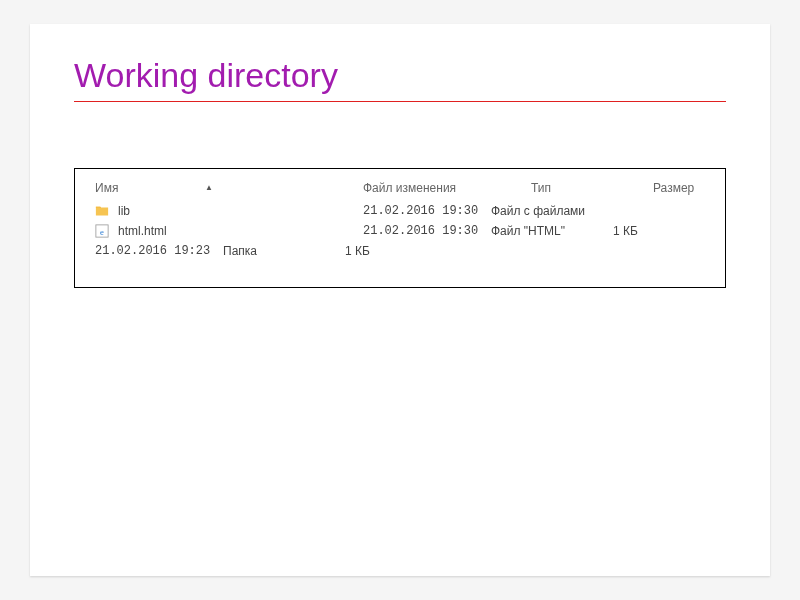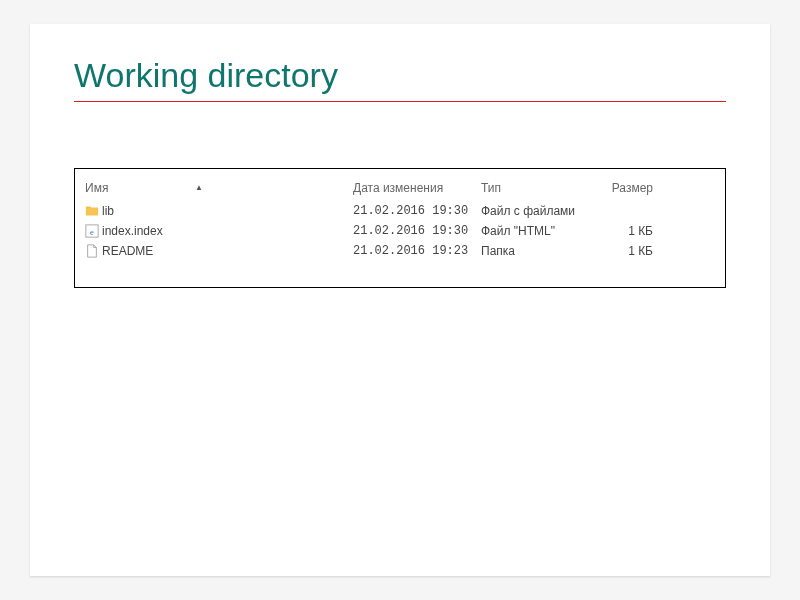--- a/index.html
+++ b/index.html
@@ -14,79 +14,79 @@
     justify-content: center;
   }
   .slide {
     background: #ffffff;
     width: 740px;
     height: 552px;
     box-shadow: 0 1px 2px rgba(0,0,0,0.15);
     padding: 28px 44px;
   }
   .title {
-    color: #0f766e;
+    color: #a21caf;
     font-size: 34px;
     font-weight: 400;
     margin: 4px 0 6px 0;
   }
   .rule {
     border: none;
     border-top: 1px solid #e02020;
     margin: 0 0 66px 0;
   }
   .explorer {
     border: 1px solid #000;
-    padding: 8px 14px 26px 10px;
+    padding: 8px 14px 26px 20px;
   }
   .fl-header {
     display: flex;
     font-size: 12px;
     color: #666;
     padding: 4px 0 6px 0;
   }
   .col-name  { flex: 0 0 268px; position: relative; }
   .col-date  { flex: 0 0 128px; }
-  .col-type  { flex: 0 0 122px; }
-  .col-size  { flex: 0 0 50px; text-align: right; }
+  .col-type  { flex: 0 0 122px; margin-left: 40px; }
+  .col-size  { flex: 0 0 50px; text-align: left; }
   .sort-caret {
     position: absolute;
     left: 110px;
     top: 2px;
     font-size: 8px;
     color: #555;
   }
   .fl-row {
     display: flex;
     font-size: 12px;
     color: #444;
     align-items: center;
     height: 20px;
   }
-  .cell-name { flex: 0 0 268px; display: flex; align-items: center; gap: 3px; }
+  .cell-name { flex: 0 0 268px; display: flex; align-items: center; gap: 9px; }
   .cell-date { flex: 0 0 128px; font-family: Liberation Mono, monospace; }
   .cell-type { flex: 0 0 122px; }
-  .cell-size { flex: 0 0 50px; text-align: right; }
+  .cell-size { flex: 0 0 50px; }
   .icon { width: 14px; height: 14px; flex: 0 0 14px; display:inline-flex; align-items:center; justify-content:center; }
 </style>
 </head>
 <body>
 
 <div class="slide">
   <div class="title">Working directory</div>
   <hr class="rule">
 
   <div class="explorer">
 
     <div class="fl-header">
       <div class="col-name">
         <span>Имя</span>
         <span class="sort-caret">▲</span>
       </div>
-      <div class="col-date">Дата изменения</div>
+      <div class="col-date">Файл изменения</div>
       <div class="col-type">Тип</div>
       <div class="col-size">Размер</div>
     </div>
 
     <div class="fl-row">
       <div class="cell-name">
         <span class="icon">
           <svg viewBox="0 0 16 16" width="14" height="14">
               <path fill="#f6c452" d="M1 3h5l1 1h8v9H1z"></path>
               <path fill="#f3b436" d="M1 3h5l1 1H1z"></path>
@@ -100,36 +100,27 @@
     </div>
 
     <div class="fl-row">
       <div class="cell-name">
         <span class="icon">
           <svg viewBox="0 0 16 16" width="14" height="14">
               <rect x="1" y="1" width="14" height="14" fill="#fff" stroke="#a0a0a0"></rect>
               <text x="8" y="12" font-size="10" text-anchor="middle" fill="#2b7cd3" font-family="Segoe UI">e</text>
             </svg>
         </span>
-        <span>index.index</span>
+        <span>html.html</span>
       </div>
       <div class="cell-date">21.02.2016 19:30</div>
       <div class="cell-type">Файл "HTML"</div>
       <div class="cell-size">1 КБ</div>
     </div>
 
     <div class="fl-row">
-      <div class="cell-name">
-        <span class="icon">
-          <svg viewBox="0 0 16 16" width="14" height="14">
-              <path fill="#fff" stroke="#a0a0a0" d="M3 1h7l3 3v11H3z"></path>
-              <path fill="none" stroke="#a0a0a0" d="M10 1v3h3"></path>
-            </svg>
-        </span>
-        <span>README</span>
-      </div>
       <div class="cell-date">21.02.2016 19:23</div>
       <div class="cell-type">Папка</div>
       <div class="cell-size">1 КБ</div>
     </div>
 
   </div>
 </div>
 
 </body></html>

